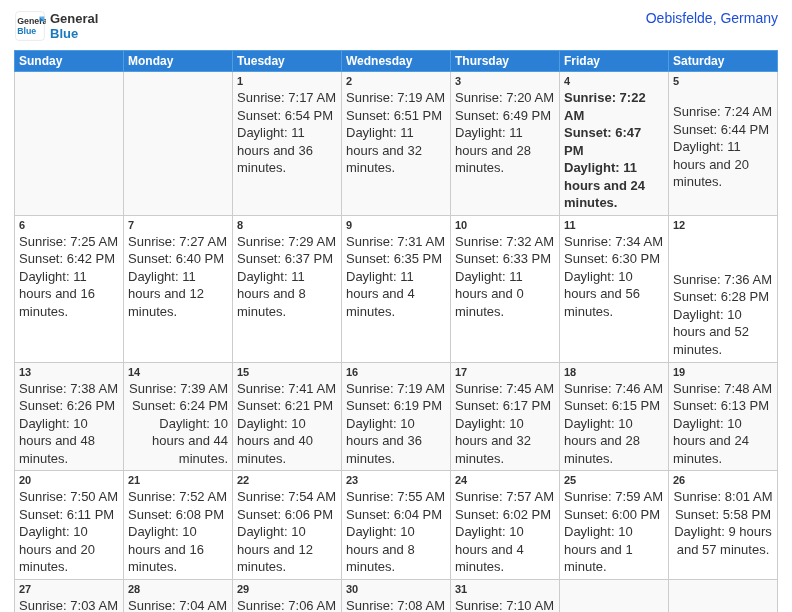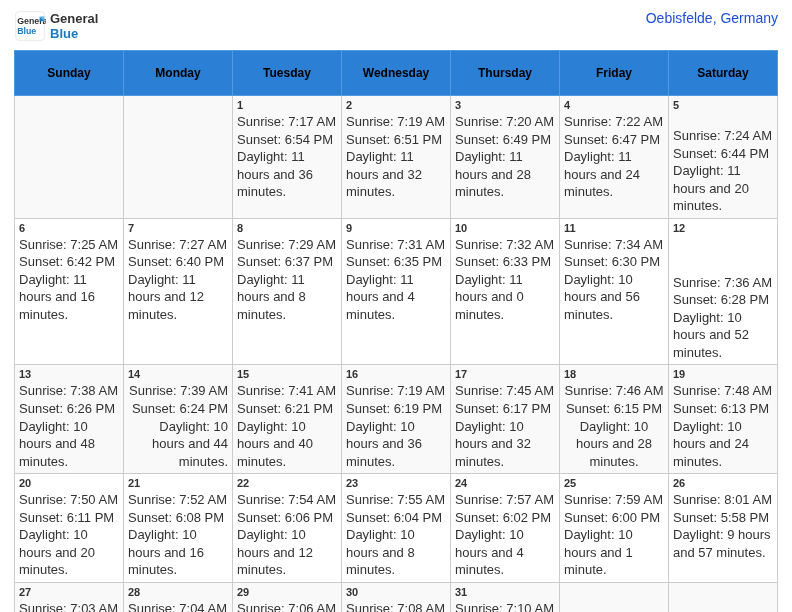--- a/index.html
+++ b/index.html
@@ -47,24 +47,24 @@
     }
     .calendar {
       flex: 1;
       border: 1px solid #ccc;
       border-collapse: collapse;
       width: 100%;
       table-layout: fixed;
     }
     .calendar th {
       background: #2b7fd4;
-      color: #000000;
+      color: #ffffff;
       font-size: 12px;
-      padding: 15px 4px;
-      text-align: center;
+      padding: 3px 4px;
+      text-align: left;
       border: 1px solid #4d9de0;
       font-weight: bold;
     }
     .calendar td {
       border: 1px solid #ccc;
       vertical-align: top;
       padding: 3px 4px;
       font-size: 9.5px;
       color: #333;
       height: 82px;
@@ -144,21 +144,21 @@
 Daylight: 11 hours and 32 minutes.</div>
           </td>
           <td>
             <div class="day-num">3</div>
             <div class="day-info" style="white-space: pre-line;">Sunrise: 7:20 AM
 Sunset: 6:49 PM
 Daylight: 11 hours and 28 minutes.</div>
           </td>
           <td>
             <div class="day-num">4</div>
-            <div class="day-info" style="white-space: pre-line;">Sunrise: 7:22 AM
+            <div class="day-info" style="white-space: pre-line; font-weight: bold;">Sunrise: 7:22 AM
 Sunset: 6:47 PM
 Daylight: 11 hours and 24 minutes.</div>
           </td>
           <td>
             <div class="day-num">5</div>
             <div class="day-info" style="white-space: pre-line; margin-top: 16px;">Sunrise: 7:24 AM
 Sunset: 6:44 PM
 Daylight: 11 hours and 20 minutes.</div>
           </td>
         </tr>
@@ -232,21 +232,21 @@
 Daylight: 10 hours and 36 minutes.</div>
           </td>
           <td>
             <div class="day-num">17</div>
             <div class="day-info" style="white-space: pre-line;">Sunrise: 7:45 AM
 Sunset: 6:17 PM
 Daylight: 10 hours and 32 minutes.</div>
           </td>
           <td>
             <div class="day-num">18</div>
-            <div class="day-info" style="white-space: pre-line; text-align: center;">Sunrise: 7:46 AM
+            <div class="day-info" style="white-space: pre-line;">Sunrise: 7:46 AM
 Sunset: 6:15 PM
 Daylight: 10 hours and 28 minutes.</div>
           </td>
           <td>
             <div class="day-num">19</div>
             <div class="day-info" style="white-space: pre-line;">Sunrise: 7:48 AM
 Sunset: 6:13 PM
 Daylight: 10 hours and 24 minutes.</div>
           </td>
         </tr>
@@ -282,21 +282,21 @@
 Daylight: 10 hours and 4 minutes.</div>
           </td>
           <td>
             <div class="day-num">25</div>
             <div class="day-info" style="white-space: pre-line;">Sunrise: 7:59 AM
 Sunset: 6:00 PM
 Daylight: 10 hours and 1 minute.</div>
           </td>
           <td>
             <div class="day-num">26</div>
-            <div class="day-info" style="white-space: pre-line;">Sunrise: 8:01 AM
+            <div class="day-info" style="white-space: pre-line; text-align: center;">Sunrise: 8:01 AM
 Sunset: 5:58 PM
 Daylight: 9 hours and 57 minutes.</div>
           </td>
         </tr>
         <tr>
           <td>
             <div class="day-num">27</div>
             <div class="day-info" style="white-space: pre-line;">Sunrise: 7:03 AM
 Sunset: 4:56 PM
 Daylight: 9 hours and 53 minutes.</div>

